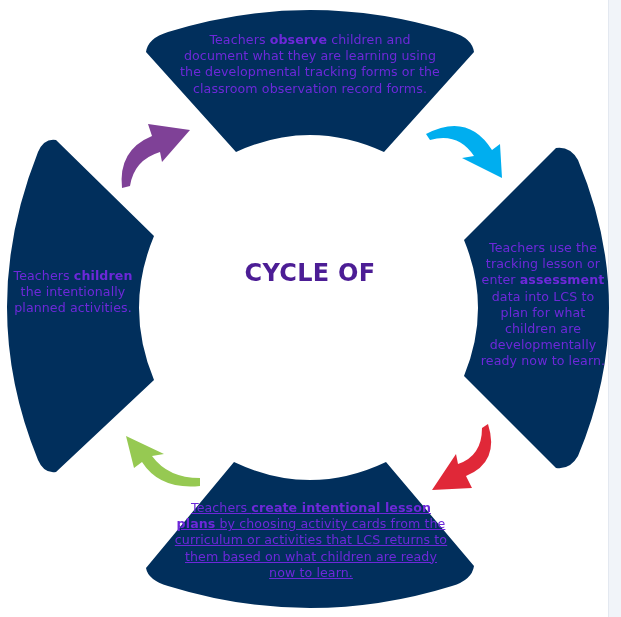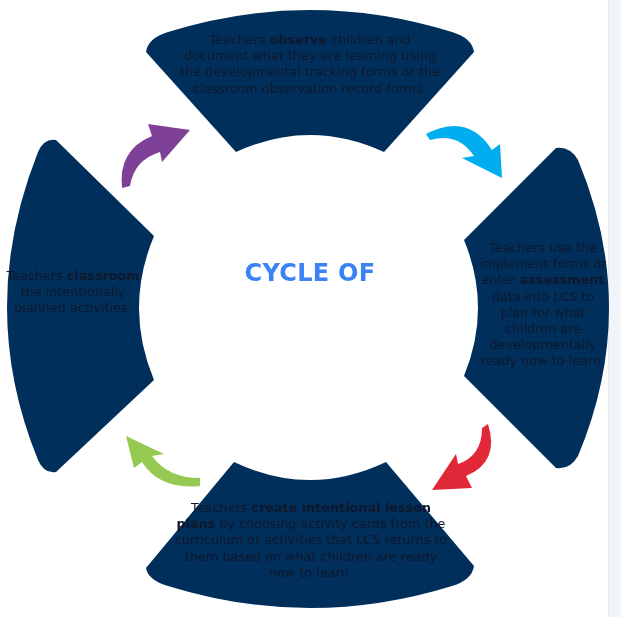--- a/index.html
+++ b/index.html
@@ -1,19 +1,19 @@
 <!DOCTYPE html>
 <html><head>
 <meta charset="utf-8">
 <style>
   html, body { margin:0; padding:0; background:#ffffff; }
   body { width:621px; height:617px; position:relative; overflow:hidden; font-family:"DejaVu Sans", sans-serif; }
   .right-strip { position:absolute; left:608px; top:0; width:13px; height:617px; background:#f1f4f9; border-left:1px solid #e3e8f0; }
   svg.diagram { position:absolute; left:0; top:0; }
-  .txt { position:absolute; color:#0f172a; text-align:center; font-size:12.6px; line-height:16.2px; letter-spacing:0.1px; }
+  .txt { position:absolute; color:#6d28d9; text-align:center; font-size:12.6px; line-height:16.2px; letter-spacing:0.1px; }
   .txt b { font-weight:bold; }
   .title { position:absolute; left:190px; top:258px; width:240px; text-align:center; color:#0f2f5e; font-family:"DejaVu Sans", sans-serif; font-weight:bold; font-size:24px; line-height:30px; letter-spacing:0.3px; }
   .title div { display:block; }
 </style>
 </head>
 <body>
 
 <div class="right-strip"></div>
 
 <svg class="diagram" width="621" height="617" viewBox="0 0 621 617">
@@ -36,23 +36,23 @@
 
   <g>
     <path class="arr-red" d="M488,424 Q500,462 466,476 L472,488 L432,490 L456,454 L458,464 Q482,456 482,428 Z" fill="#e02838"></path>
   </g>
 
   <g>
     <path class="arr-green" d="M200,486 Q160,490 142,462 L134,468 L126,436 L164,454 L152,456 Q168,478 200,478 Z" fill="#96c952"></path>
   </g>
 </svg>
 
-<div class="title" style="color: #3b82f6;">
+<div class="title" style="color: #4c1d95;">
   <div>CYCLE OF</div>
 </div>
 
 <div class="txt" style="left:176px; top:32px; width:268px;"><span>Teachers </span><b>observe</b><span> children and document what they are learning using the developmental tracking forms or the classroom observation record forms.</span></div>
 
-<div class="txt" style="left:478px; top:240px; width:130px;"><span>Teachers use the implement forms or enter </span><b>assessment</b><span> data into LCS to plan for what children are developmentally ready now to learn.</span></div>
+<div class="txt" style="left:478px; top:240px; width:130px;"><span>Teachers use the tracking lesson or enter </span><b>assessment</b><span> data into LCS to plan for what children are developmentally ready now to learn.</span></div>
 
-<div class="txt" style="left:174px; top:500px; width:274px;"><span>Teachers </span><b>create intentional lesson plans</b><span> by choosing activity cards from the curriculum or activities that LCS returns to them based on what children are ready now to learn.</span></div>
+<div class="txt" style="left:174px; top:500px; width:274px;text-decoration:underline;"><span>Teachers </span><b>create intentional lesson plans</b><span> by choosing activity cards from the curriculum or activities that LCS returns to them based on what children are ready now to learn.</span></div>
 
-<div class="txt" style="left:4px; top:268px; width:138px;"><span>Teachers </span><b>classroom</b><span> the intentionally planned activities.</span></div>
+<div class="txt" style="left:4px; top:268px; width:138px;"><span>Teachers </span><b>children</b><span> the intentionally planned activities.</span></div>
 
 </body></html>

